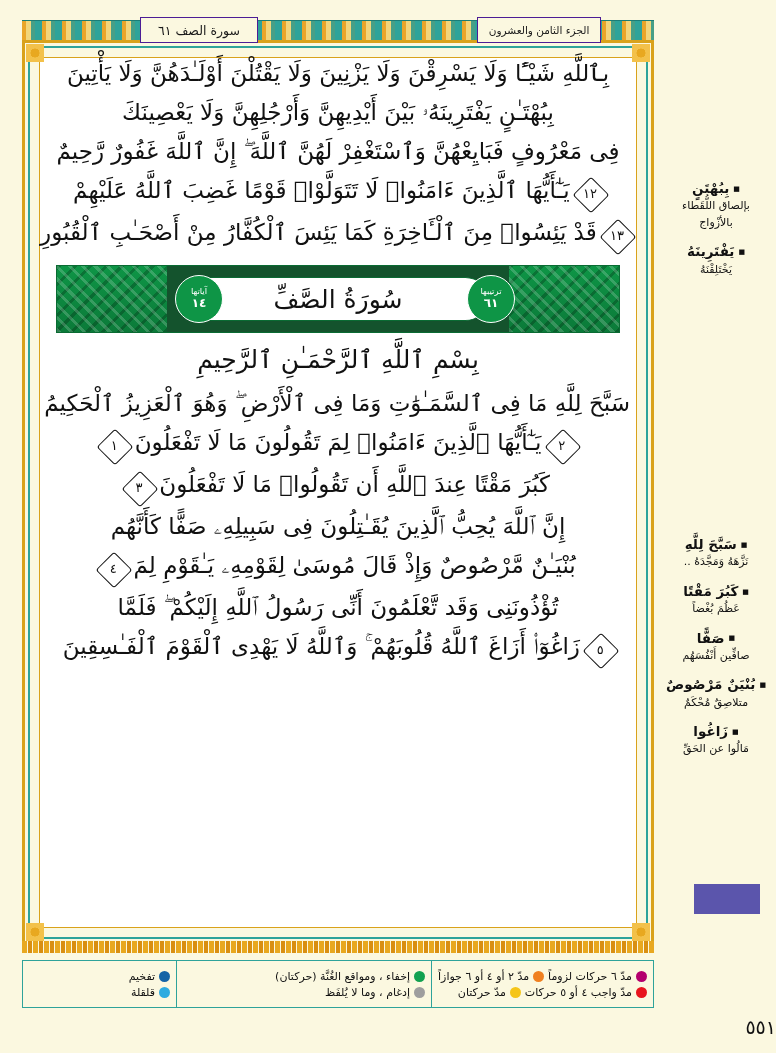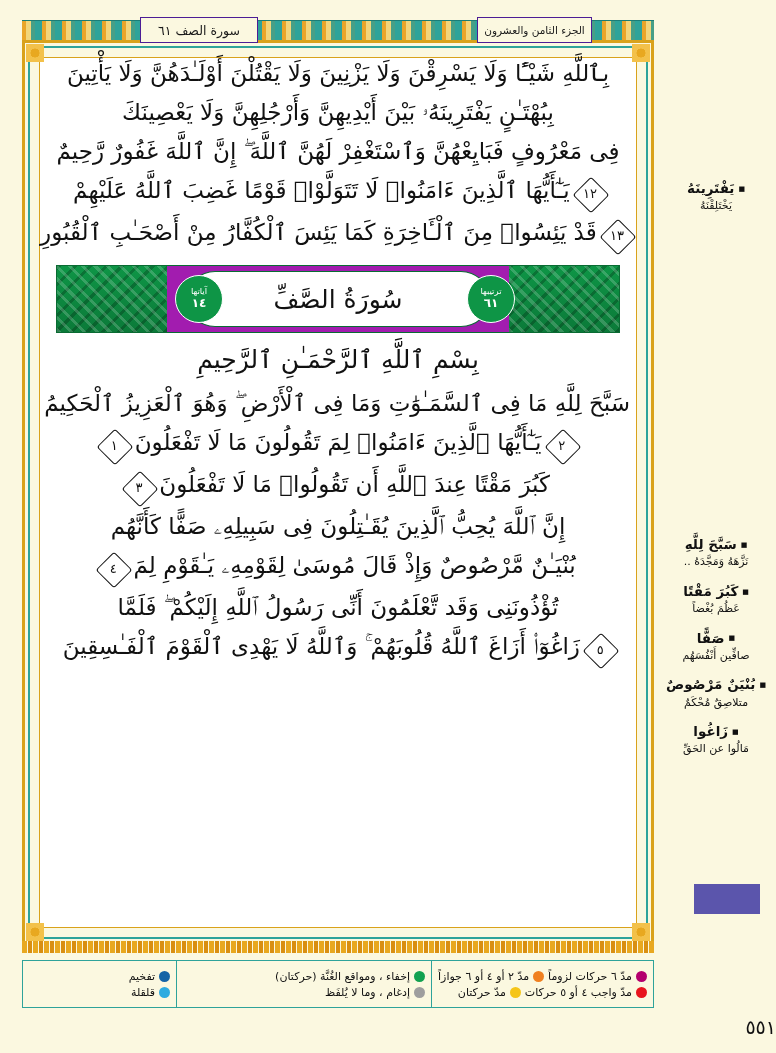--- a/index.html
+++ b/index.html
@@ -57,21 +57,21 @@
     padding: 0 8px;
     font-family: "DejaVu Sans", sans-serif;
     font-size: 12px;
     color: #1a1a1a;
     direction: rtl;
     white-space: nowrap;
     z-index: 4;
     letter-spacing: -0.5px;
   }
   .hdr-surah { left: 140px; width: 118px; font-size: 12.5px; }
-  .hdr-juz  { left: 477px; width: 115px; font-size: 10.5px; }
+  .hdr-juz  { left: 477px; width: 124px; font-size: 10.5px; }
 
   
   .frame-outer {
     position: absolute;
     left: 22px; top: 40px;
     width: 632px; height: 905px;
     border: 3px solid #d9a21b;
     background: #fbf8e0;
   }
   .frame-mid {
@@ -151,39 +151,39 @@
     transform: rotate(45deg);
     border-radius: 3px;
   }
   .ayah-num span { position: relative; }
 
   
   .surah-banner {
     position: relative;
     margin: 10px auto 4px;
     width: 564px; height: 68px;
-    background: #a21caf;
+    background: #14532d;
     border: 1.5px solid #0a6b33;
     display: flex; align-items: center; justify-content: center;
     overflow: hidden;
   }
   .banner-arab-l, .banner-arab-r {
     position: absolute; top: 0; bottom: 0; width: 110px;
     background:
       repeating-linear-gradient(45deg, rgba(255,255,255,.18) 0 3px, transparent 3px 9px),
       repeating-linear-gradient(-45deg, rgba(0,0,0,.22) 0 3px, transparent 3px 11px),
       linear-gradient(#0e9546, #0b7a39);
   }
   .banner-arab-l { left: 0; }
   .banner-arab-r { right: 0; }
 
   .banner-center {
     position: relative;
     z-index: 2;
-    width: 302px; height: 56px;
+    width: 302px; height: 44px;
     background: #ffffff;
     border: 1.6px solid #0a6b33;
     border-radius: 28px / 26px;
     display: flex; align-items: center; justify-content: center;
   }
   .banner-title {
     font-family: "DejaVu Sans", sans-serif;
     font-size: 25px;
     color: #111;
     direction: rtl;
@@ -412,20 +412,25 @@
       <span class="ayah-num"><span>٥</span></span>
       <span>زَاغُوٓا۟ أَزَاغَ ٱللَّهُ قُلُوبَهُمْ ۚ وَٱللَّهُ لَا يَهْدِى ٱلْقَوْمَ ٱلْفَـٰسِقِينَ</span>
     </div>
 
   </div>
 
   <div class="margin-col">
 
     <div class="notes-upper">
       <div class="note-block">
+        <div class="note-word">بِبُهْتَنٍ</div>
+        <div class="note-gloss">بإلصاق اللُّقَطاء</div>
+        <div class="note-gloss">بالأزْواج</div>
+      </div>
+      <div class="note-block">
         <div class="note-word">يَفْتَرِينَهُ</div>
         <div class="note-gloss">يَخْتَلِقْنَهُ</div>
       </div>
     </div>
 
     <div class="notes-lower">
       <div class="note-block">
         <div class="note-word">سَبَّحَ لِلَّهِ</div>
         <div class="note-gloss">نَزَّهَهُ وَمَجَّدَهُ ..</div>
       </div>

